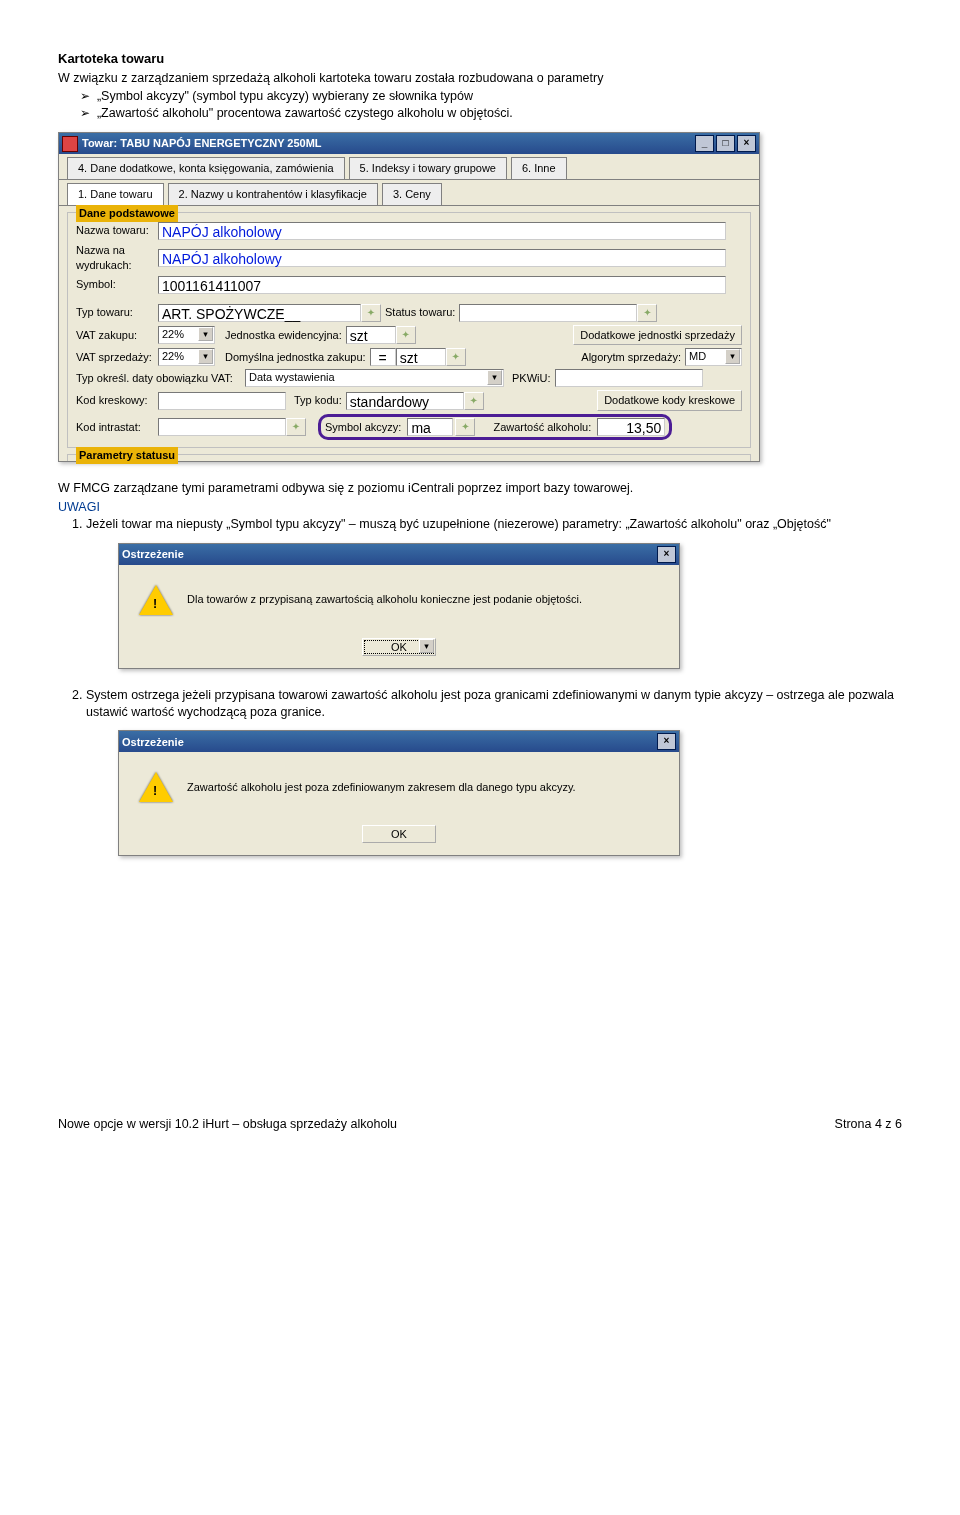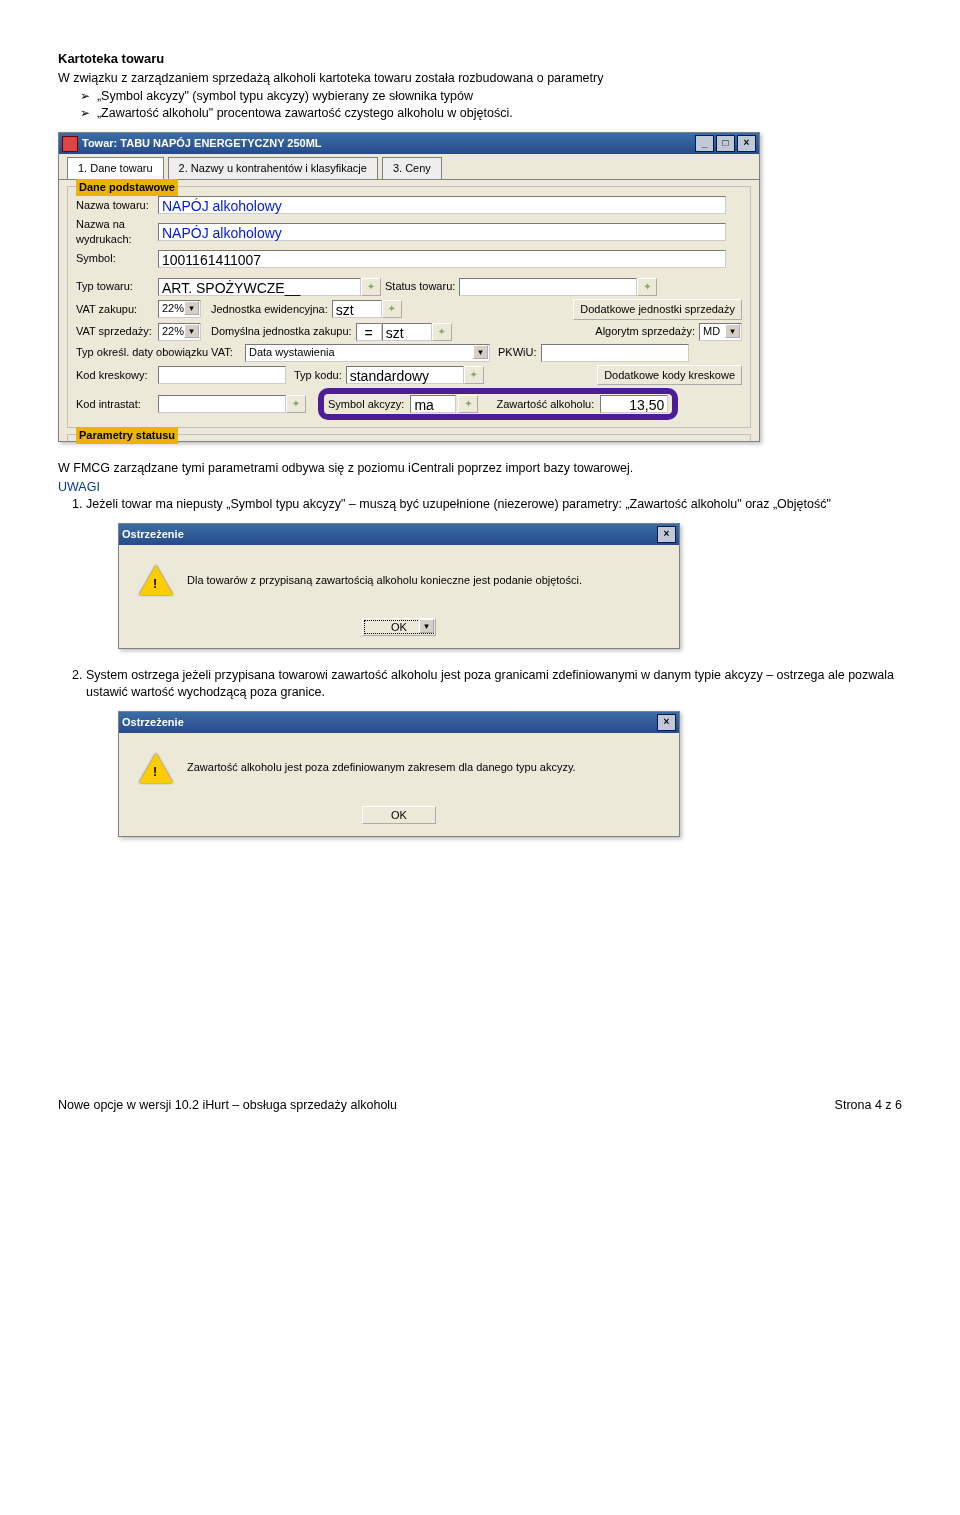--- a/index.html
+++ b/index.html
@@ -99,26 +99,26 @@
 .flabel { text-align: left; color: #000; padding-right: 4px; }
 .inp {
   background: #fff;
   border: 1px inset #ccc;
   height: 16px;
   font-size: 14px;
   padding: 0 3px;
   flex: none;
 }
 .blue { color: #0019db; }
-.sel { background: #fff; border: 1px inset #ccc; height: 16px; font-size: 11px; padding: 0 0 0 3px; position: relative; }
+.sel { background: #fff; border: 1px inset #ccc; height: 16px; font-size: 11px; padding: 0 14px 0 3px; position: relative; }
 .sel::after { content: "\25BE"; position: absolute; right: 1px; top: 0; background: #d4d0c8; border: 1px outset #fff; width: 13px; text-align: center; font-size: 9px; }
 .lookup { width: 18px; height: 16px; border: 1px outset #fff; background: #ece9d8; text-align: center; font-size: 10px; line-height: 15px; color: #8a6; }
 .longbtn { border: 1px outset #fff; background: #ece9d8; padding: 2px 6px; font-size: 11px; }
 .highlight {
-  border: 6px solid #4c1d95;
+  border: 3px solid #4c1d95;
   border-radius: 10px;
   padding: 1px 4px;
   display: inline-flex; align-items: center; gap: 2px;
 }
 .warn-win .body {
   padding: 18px 12px;
   display: flex;
   align-items: center;
 }
 .warnicon {
@@ -166,20 +166,25 @@
     <span style="display:flex;align-items:center;gap:4px">
       <span style="display:inline-block;width:14px;height:14px;background:#d44;border:1px solid #600"></span>
       <span>Towar: TABU NAPÓJ ENERGETYCZNY 250ML</span>
     </span>
     <span class="winbtns">
       <span class="winbtn">_</span>
       <span class="winbtn">□</span>
       <span class="winbtn">×</span>
     </span>
   </div>
+  <div class="tabset">
+    <div class="tab">4. Dane dodatkowe, konta księgowania, zamówienia</div>
+    <div class="tab">5. Indeksy i towary grupowe</div>
+    <div class="tab">6. Inne</div>
+  </div>
   <div class="tabset" style="border-top:none">
     <div class="tab active">1. Dane towaru</div>
     <div class="tab">2. Nazwy u kontrahentów i klasyfikacje</div>
     <div class="tab">3. Ceny</div>
   </div>
 
   <div class="group">
     <span class="legend">Dane podstawowe</span>
     <div class="row">
       <span class="flabel2">Nazwa towaru:</span>

